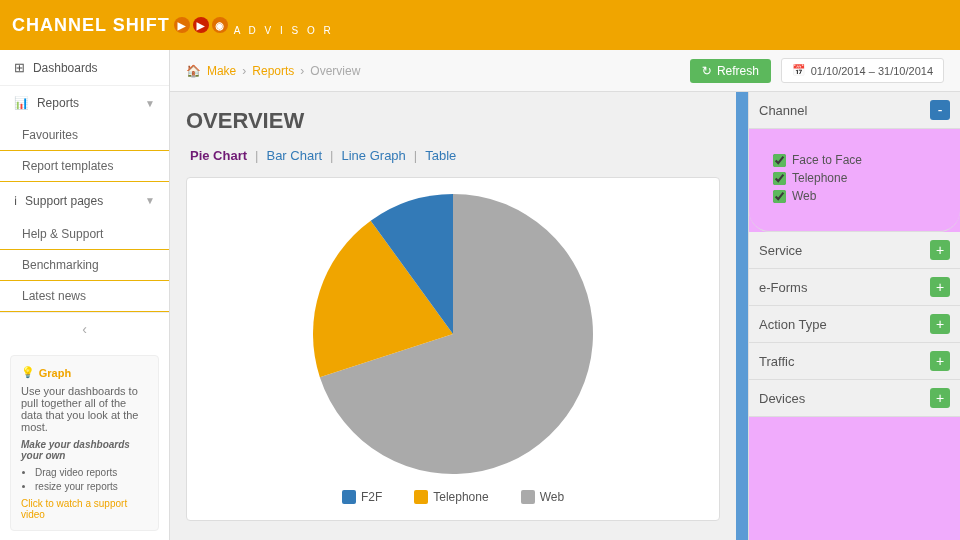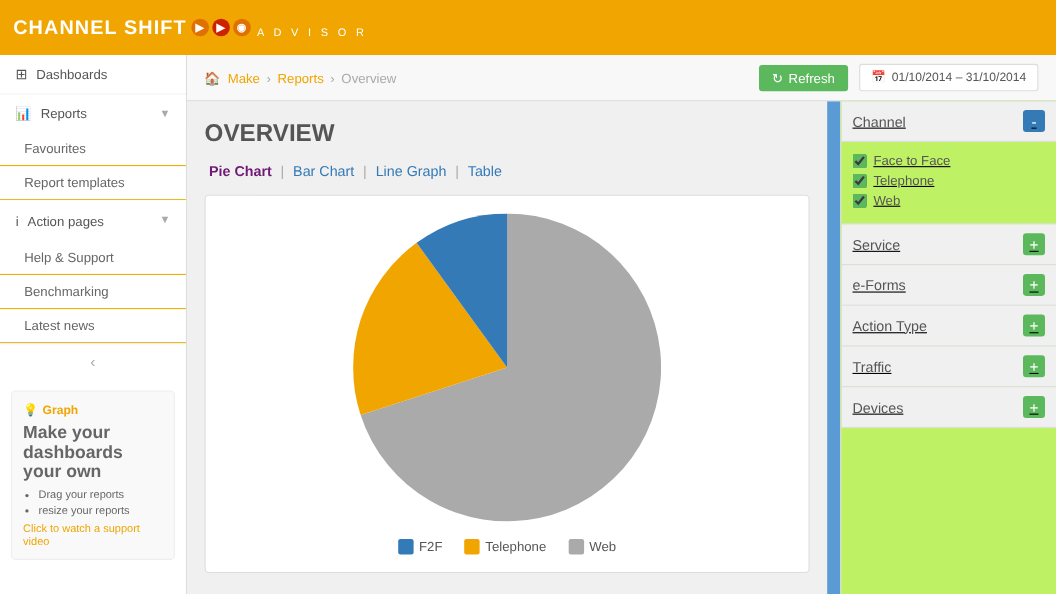--- a/index.html
+++ b/index.html
@@ -242,43 +242,42 @@
     
     .pie-chart-wrapper {
       display: flex;
       flex-direction: column;
       align-items: center;
       gap: 16px;
     }
 
     .legend {
       display: flex;
-      gap: 20px;
+      gap: 32px;
       font-size: 12px;
       color: #555;
     }
     .legend-item {
       display: flex;
       align-items: center;
       gap: 5px;
     }
     .legend-color {
       width: 14px;
       height: 14px;
       border-radius: 2px;
     }
 
     
     .right-panel {
-      width: 196px;
-      background: #bef264;
+      width: 212px;
+      background: #f0abfc;
       border-left: 1px solid #ddd;
       flex-shrink: 0;
       overflow-y: auto;
-      text-decoration: underline;
     }
 
     .filter-section-header {
       display: flex;
       align-items: center;
       justify-content: space-between;
       padding: 8px 10px;
       background: #f0f0f0;
       border-bottom: 1px solid #ddd;
       font-size: 13px;
@@ -308,22 +307,23 @@
       border-radius: 3px;
       cursor: pointer;
       font-size: 14px;
       display: flex;
       align-items: center;
       justify-content: center;
       line-height: 1;
     }
 
     .channel-section {
-      padding: 10px;
+      padding: 24px;
       border-bottom: 1px solid #ddd;
+      border-radius: 21px;
     }
     .channel-item {
       display: flex;
       align-items: center;
       gap: 6px;
       font-size: 12px;
       color: #555;
       margin-bottom: 4px;
     }
     .channel-item input[type=checkbox] {
@@ -359,44 +359,45 @@
     </div>
     <div class="sidebar-sub-item">
       <span>Favourites</span>
     </div>
     <div class="sidebar-sub-item">
       <span>Report templates</span>
     </div>
     <div class="sidebar-section">
       <div style="display:flex;align-items:center;gap:8px;">
         <span>ℹ</span>
-        <span>Action pages</span>
+        <span>Support pages</span>
       </div>
       <span class="chevron">▼</span>
     </div>
     <div class="sidebar-sub-item">
       <span>Help &amp; Support</span>
     </div>
     <div class="sidebar-sub-item">
       <span>Benchmarking</span>
     </div>
     <div class="sidebar-sub-item">
       <span>Latest news</span>
     </div>
 
     <div class="sidebar-collapse-btn">‹</div>
 
     <div class="sidebar-tips">
       <div class="tip-title">
         <span>💡</span>
         <span>Graph</span>
       </div>
-      <p style="margin-top:6px;font-weight:bold;font-size:16px;">Make your dashboards your own</p>
+      <p>Use your dashboards to pull together all of the data that you look at the most.</p>
+      <p style="margin-top:6px;font-weight:bold;font-size:10px;font-style:italic;">Make your dashboards your own</p>
       <ul>
-        <li>Drag your reports</li>
+        <li>Drag video reports</li>
         <li>resize your reports</li>
       </ul>
       <a href="#">Click to watch a support video</a>
     </div>
   </div>
 
   <div class="content-area">
 
     <div class="breadcrumb-bar">
       <div class="breadcrumb">

